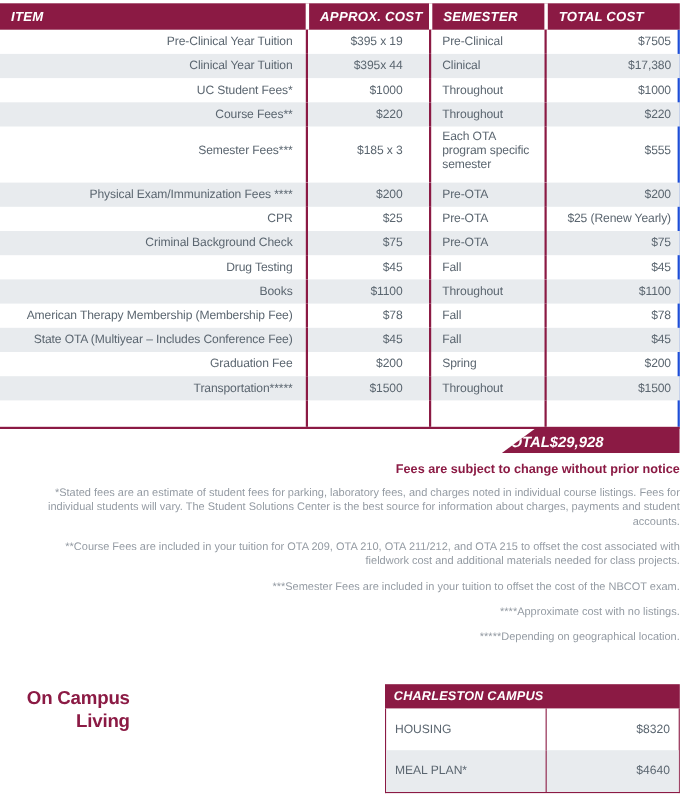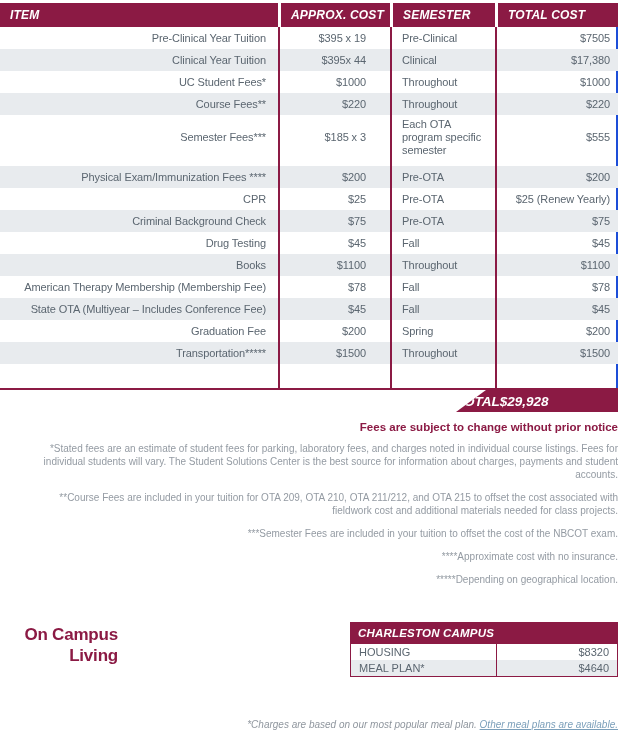--- a/index.html
+++ b/index.html
@@ -68,21 +68,21 @@
     color:#8b1a44; font-weight:bold; font-size:17px; line-height:21px;
     letter-spacing:-0.2px;
   }
   .campus-table { width:268px; }
   .campus-th {
     height:22px; background:#8b1a44; color:#ffffff;
     font-style:italic; font-weight:bold; font-size:11.5px;
     display:flex; align-items:center; padding-left:8px; letter-spacing:.2px;
   }
   .campus-body { border:1px solid #8b1a44; border-top:none; }
-  .crow { display:grid; grid-template-columns:145px 121px; height:16px; }
+  .crow { display:grid; grid-template-columns:145px 121px; height:38px; }
   .crow:nth-child(even) .ccell { background:#e8ebee; }
   .ccell { display:flex; align-items:center; font-size:11px; }
   .ccell.label { padding-left:8px; }
   .ccell.value { justify-content:flex-end; padding-right:8px; border-left:1px solid #8b1a44; }
   
   .bottom-note {
     margin:42px 12px 0 0; text-align:right;
     font-style:italic; font-size:10px; color:#8f969e;
   }
   .bottom-note a { color:#7b9fba; text-decoration:underline; cursor:pointer; }
@@ -223,21 +223,21 @@
 
   <div class="notice">Fees are subject to change without prior notice</div>
 
   <div class="footnotes">
   <p>*Stated fees are an estimate of student fees for parking, laboratory fees, and charges noted in individual course listings. Fees for individual students will vary. The Student Solutions Center is the best source for information about charges, payments and student accounts.</p>
 
   <p>**Course Fees are included in your tuition for OTA 209, OTA 210, OTA 211/212, and OTA 215 to offset the cost associated with fieldwork cost and additional materials needed for class projects.</p>
 
   <p>***Semester Fees are included in your tuition to offset the cost of the NBCOT exam.</p>
 
-  <p>****Approximate cost with no insurance.</p>
+  <p>****Approximate cost with no listings.</p>
 
   <p>*****Depending on geographical location.</p>
 </div>
 
   <div class="campus-section">
     <div class="campus-heading">On Campus Living</div>
     <div class="campus-table">
       <div class="campus-th">CHARLESTON CAMPUS</div>
       <div class="campus-body">
   <div class="crow">

